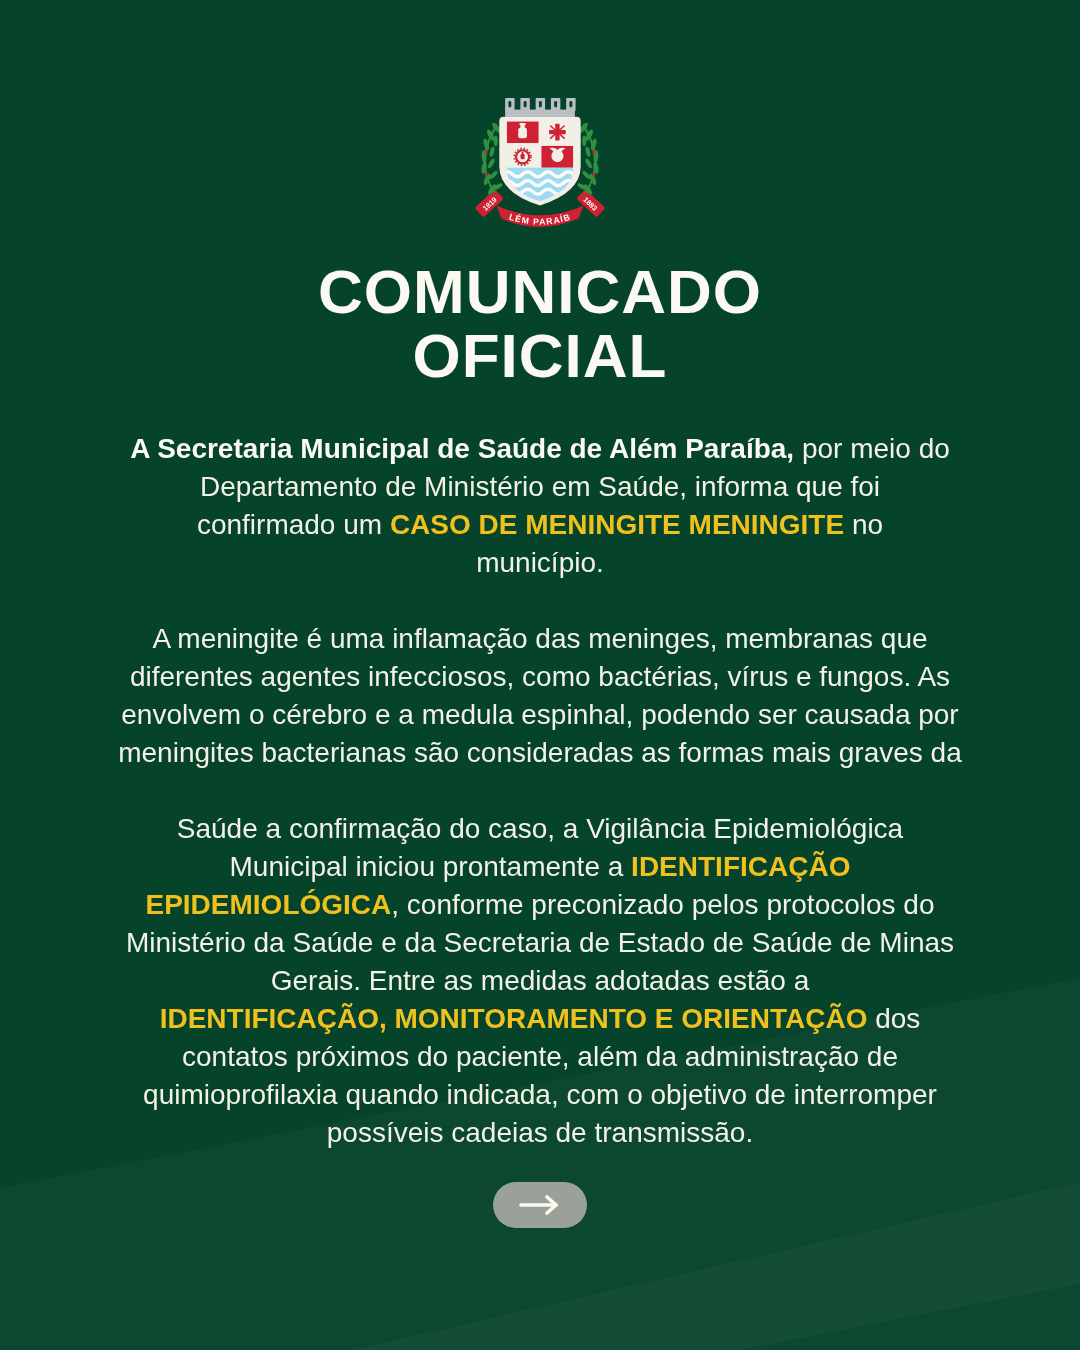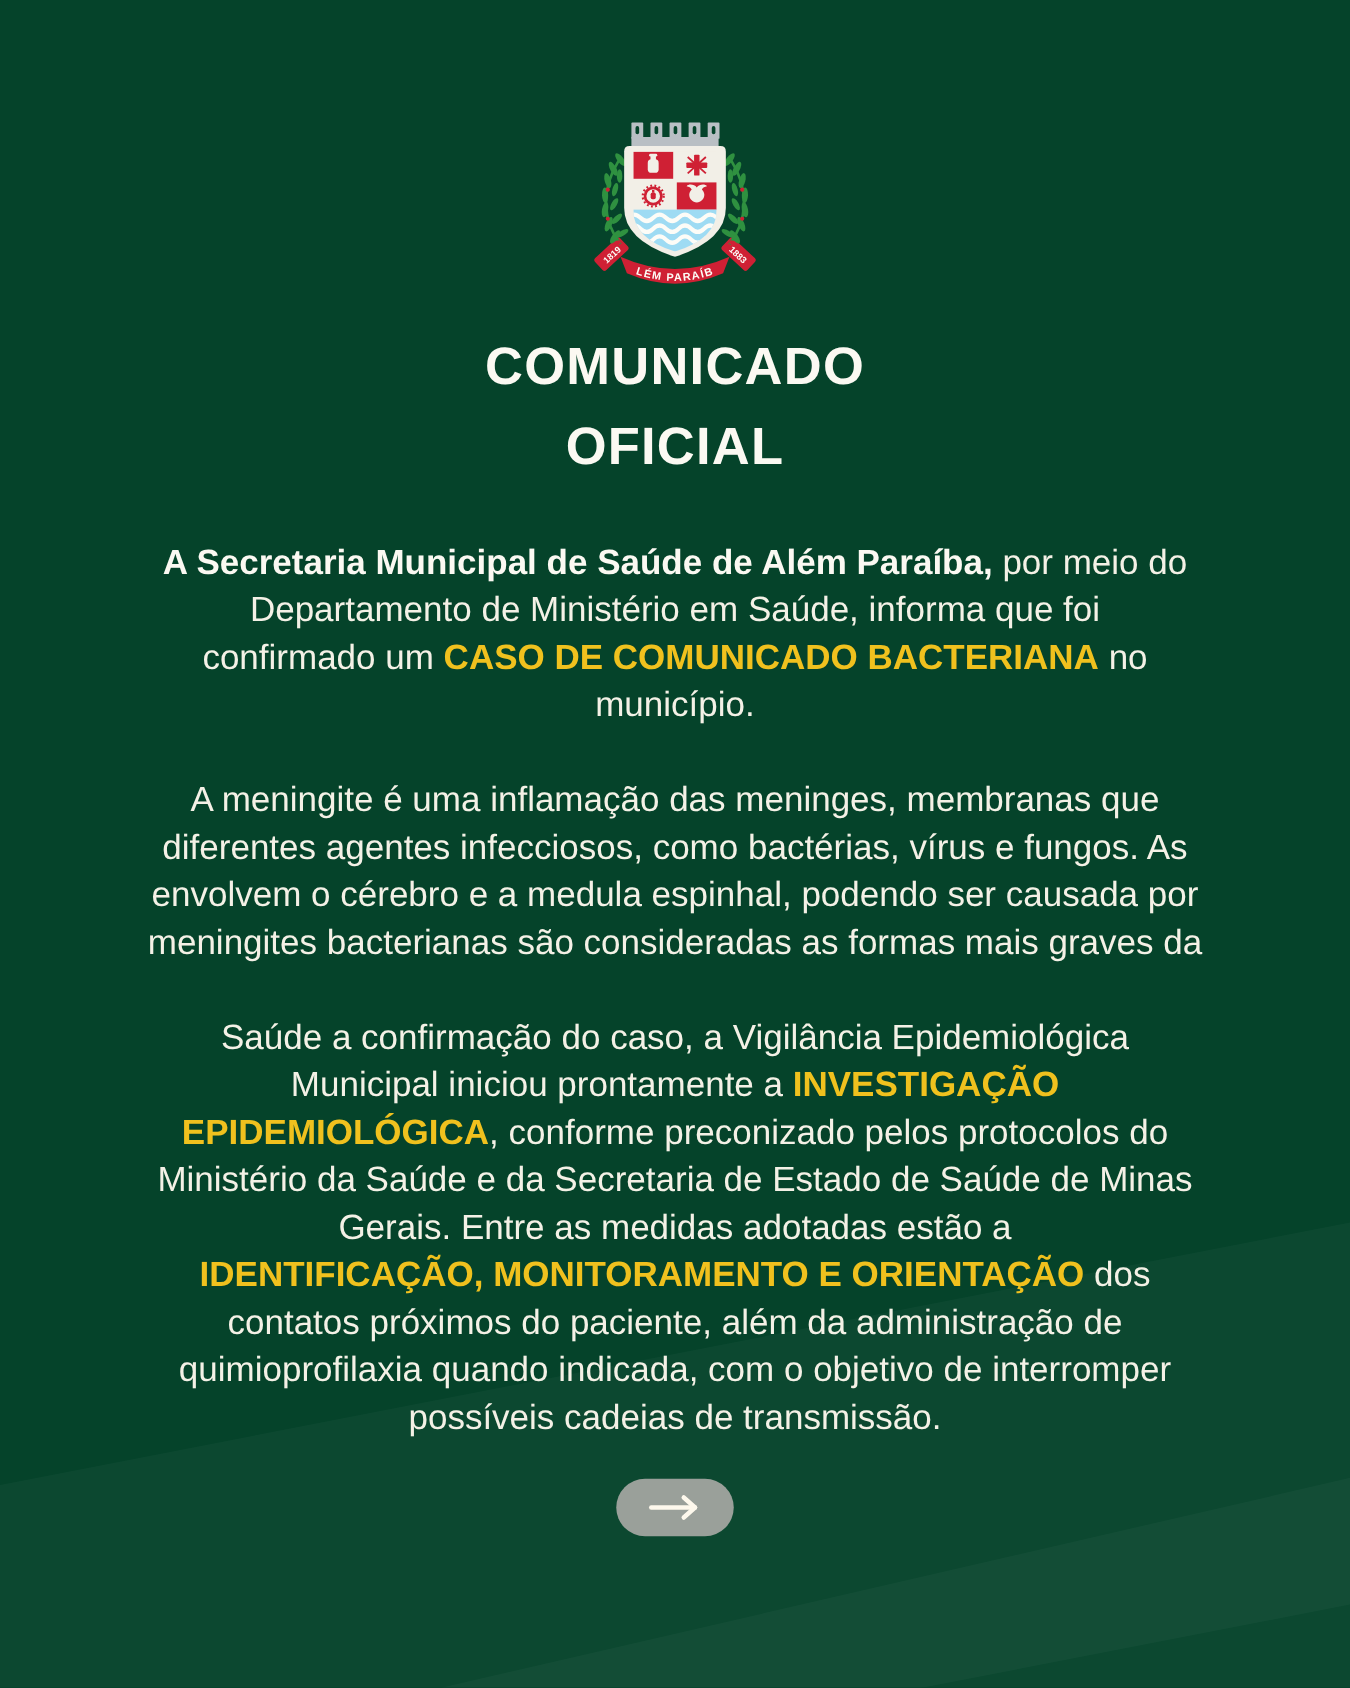--- a/index.html
+++ b/index.html
@@ -10,21 +10,21 @@
     overflow:hidden;
   }
   .poster{position:relative;width:1080px;height:1350px;display:flex;flex-direction:column;align-items:center;overflow:hidden;}
   .band{position:absolute;background:rgba(255,255,255,0.032);z-index:0;pointer-events:none;}
   .band1{width:1500px;height:300px;left:-180px;top:1080px;transform:rotate(-11deg);}
   .band2{width:1400px;height:380px;left:260px;top:1215px;transform:rotate(-13deg);}
 
   .crest{position:relative;z-index:1;margin-top:82px;}
 
   .title{position:relative;z-index:1;margin:20px 0 0;display:flex;flex-direction:column;align-items:center;
-    font-size:42px;line-height:64px;font-weight:700;letter-spacing:1px;
+    font-size:62px;line-height:64px;font-weight:700;letter-spacing:1px;
     color:var(--text-bright,#fbf9f2);}
   .title-line{display:block;}
 
   .body-text{position:relative;z-index:1;margin-top:42px;font-size:28px;line-height:38px;
     color:var(--text,#f4f1e6);text-align:center;}
   .paragraph{margin-bottom:38px;}
   .paragraph:last-child{margin-bottom:0;}
   .line{white-space:nowrap;}
   .seg-w{font-weight:400;color:var(--text,#f4f1e6);text-align:right;}
   .seg-bw{font-weight:700;color:var(--text-bright,#fbf9f2);}
@@ -168,32 +168,32 @@
 
   <h1 class="title">
     <span class="title-line">COMUNICADO</span>
     <span class="title-line">OFICIAL</span>
   </h1>
 
   <div class="body-text">
       <div class="paragraph">
         <div class="line"><span class="seg-bw">A Secretaria Municipal de Saúde de Além Paraíba,</span><span class="seg-w"> por meio do</span></div>
         <div class="line"><span class="seg-w">Departamento de Ministério em Saúde, informa que foi</span></div>
-        <div class="line"><span class="seg-w">confirmado um </span><span class="seg-by">CASO DE COMUNICADO BACTERIANA</span><span class="seg-w"> no</span></div>
+        <div class="line"><span class="seg-w">confirmado um </span><span class="seg-by">CASO DE MENINGITE MENINGITE</span><span class="seg-w"> no</span></div>
         <div class="line"><span class="seg-w">município.</span></div>
       </div>
       <div class="paragraph">
         <div class="line"><span class="seg-w">A meningite é uma inflamação das meninges, membranas que</span></div>
         <div class="line"><span class="seg-w">diferentes agentes infecciosos, como bactérias, vírus e fungos. As</span></div>
         <div class="line"><span class="seg-w">envolvem o cérebro e a medula espinhal, podendo ser causada por</span></div>
         <div class="line"><span class="seg-w">meningites bacterianas são consideradas as formas mais graves da</span></div>
       </div>
       <div class="paragraph">
         <div class="line"><span class="seg-w">Saúde a confirmação do caso, a Vigilância Epidemiológica</span></div>
-        <div class="line"><span class="seg-w">Municipal iniciou prontamente a </span><span class="seg-by">INVESTIGAÇÃO</span></div>
+        <div class="line"><span class="seg-w">Municipal iniciou prontamente a </span><span class="seg-by">IDENTIFICAÇÃO</span></div>
         <div class="line"><span class="seg-by">EPIDEMIOLÓGICA</span><span class="seg-w">, conforme preconizado pelos protocolos do</span></div>
         <div class="line"><span class="seg-w">Ministério da Saúde e da Secretaria de Estado de Saúde de Minas</span></div>
         <div class="line"><span class="seg-w">Gerais. Entre as medidas adotadas estão a</span></div>
         <div class="line"><span class="seg-by">IDENTIFICAÇÃO, MONITORAMENTO E ORIENTAÇÃO</span><span class="seg-w"> dos</span></div>
         <div class="line"><span class="seg-w">contatos próximos do paciente, além da administração de</span></div>
         <div class="line"><span class="seg-w">quimioprofilaxia quando indicada, com o objetivo de interromper</span></div>
         <div class="line"><span class="seg-w">possíveis cadeias de transmissão.</span></div>
       </div>
     </div>
 

